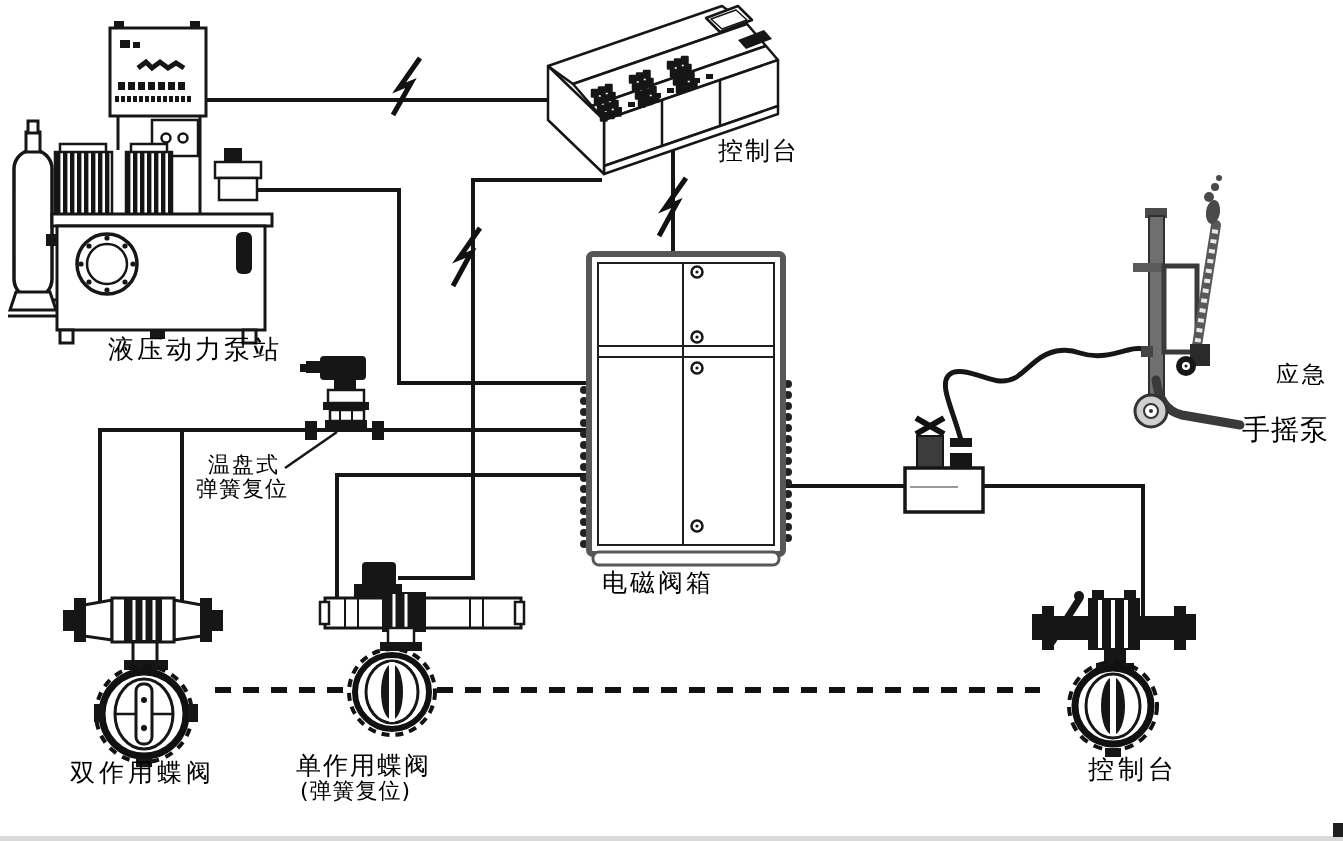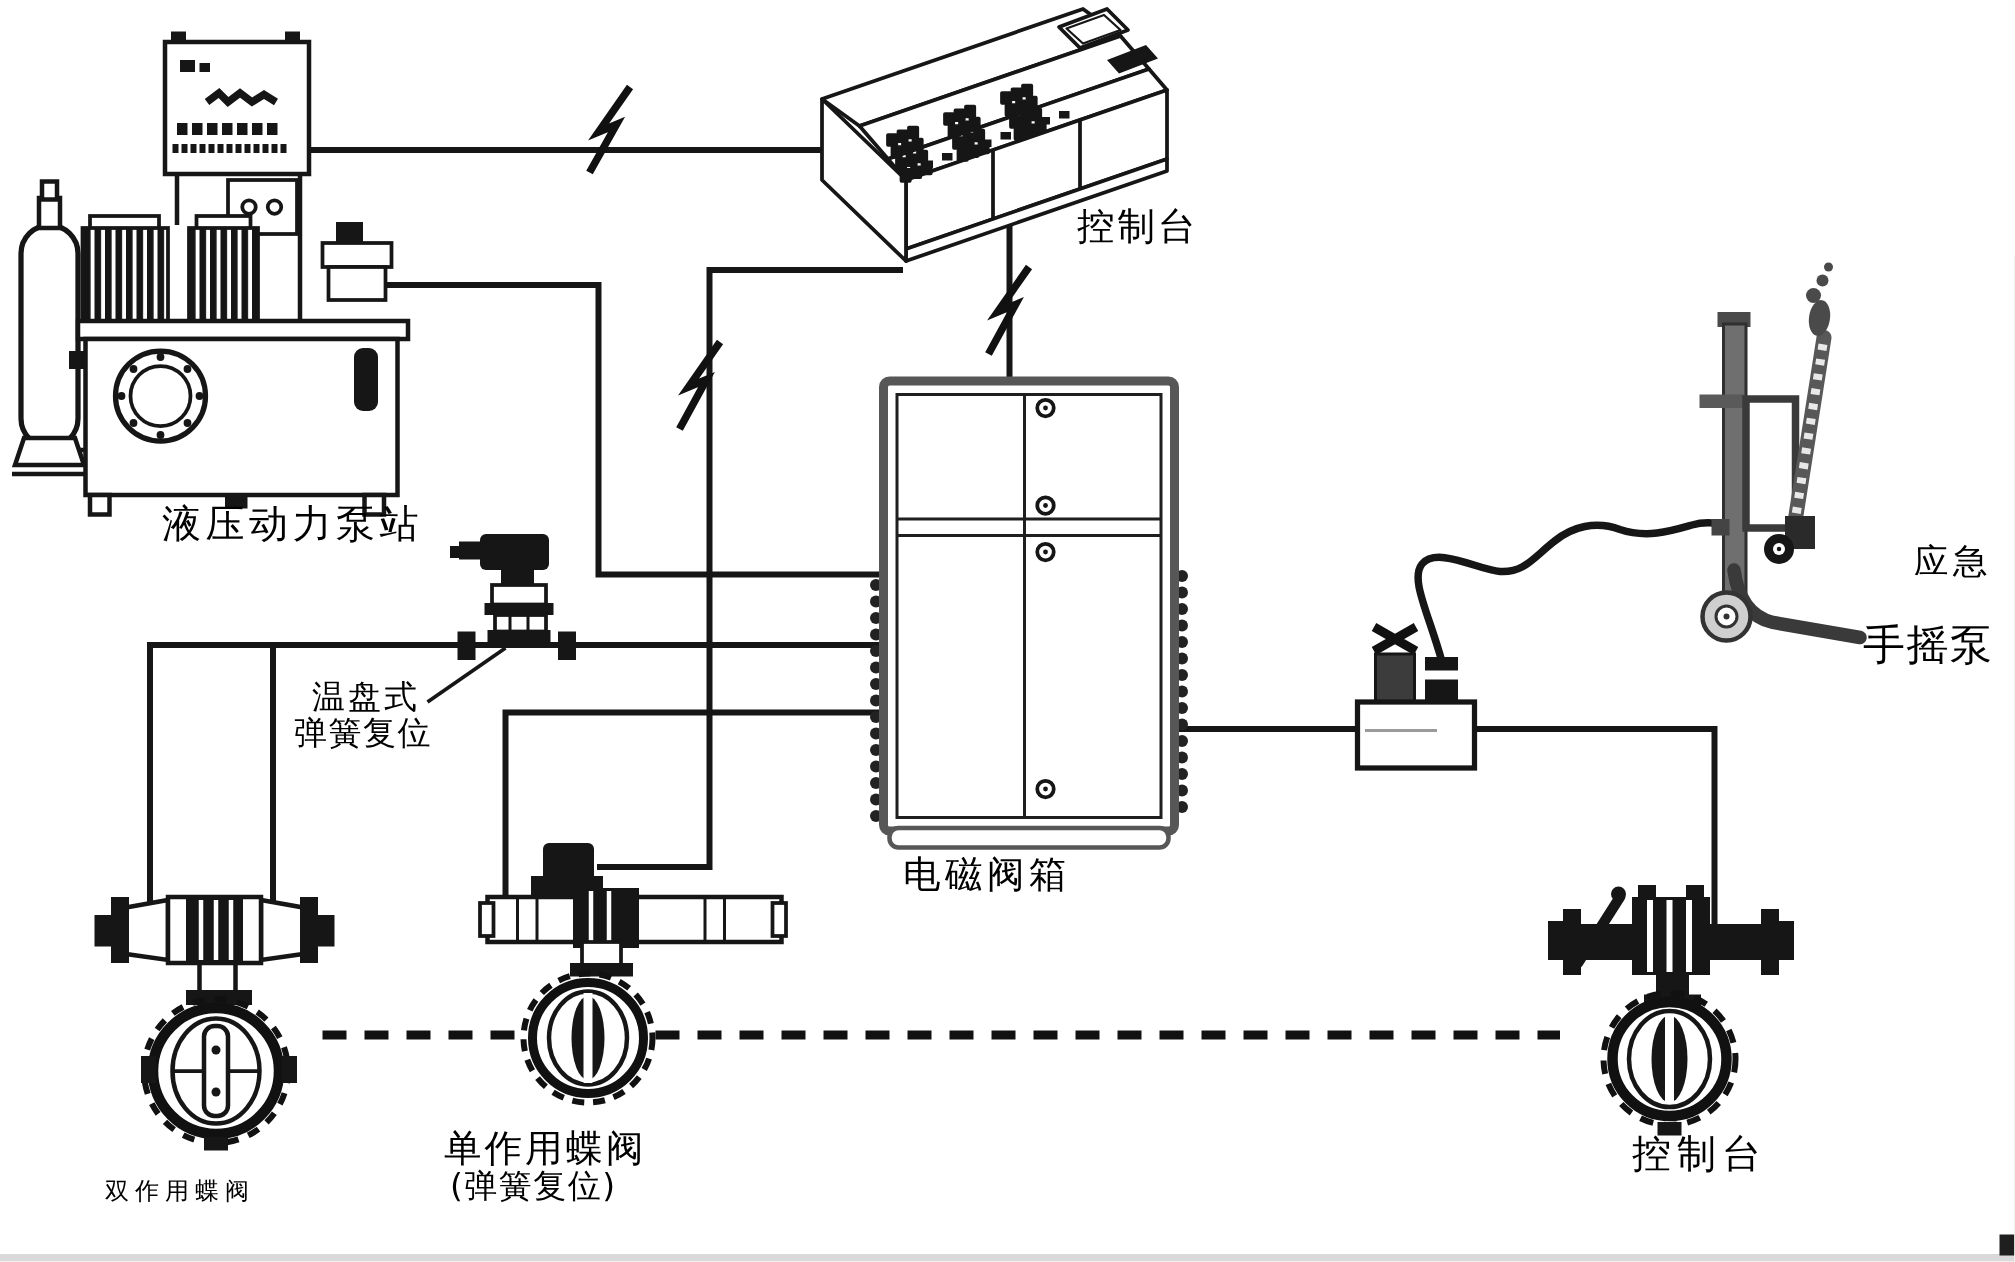--- a/index.html
+++ b/index.html
@@ -12,21 +12,21 @@
     position:absolute;font-weight:400;color:#000000;white-space:nowrap;
     -webkit-font-smoothing:antialiased;
   }
   .lbl-hpu        {left:72px;  top:332px; font-size:26px; letter-spacing:3px;margin-left:36px;}
   .lbl-console    {left:718px; top:134px; font-size:25px; letter-spacing:2px;}
   .lbl-ind1       {left:208px; top:450px; font-size:22px; letter-spacing:2px;}
   .lbl-ind2       {left:196px; top:474px; font-size:22px; letter-spacing:1px;}
   .lbl-box        {left:602px; top:566px; font-size:25px; letter-spacing:3px;}
   .lbl-pump1      {left:1250px;top:359px; font-size:23px; letter-spacing:3px;margin-left:26px;}
   .lbl-pump2      {left:1242px;top:411px; font-size:28px; letter-spacing:1px;text-align:center;}
-  .lbl-dact       {left:70px;  top:784px; font-size:16px; letter-spacing:4px;}
+  .lbl-dact       {left:70px;  top:756px; font-size:25px; letter-spacing:4px;}
   .lbl-sact1      {left:296px; top:749px; font-size:25px; letter-spacing:2px;}
   .lbl-sact2      {left:300px; top:776px; font-size:22px; letter-spacing:1px;}
   .lbl-cpump1     {left:1088px;top:752px; font-size:26px; letter-spacing:4px;}
   .lbl-cpump2     {left:1042px;top:781px; font-size:26px; letter-spacing:7px;}
 </style>
 </head>
 <body>
 
 <div class="stage">
 

